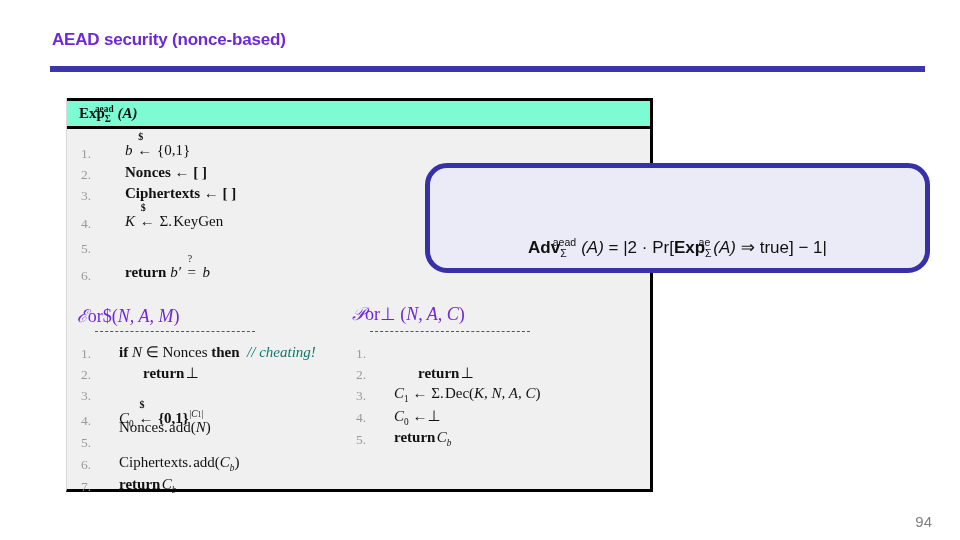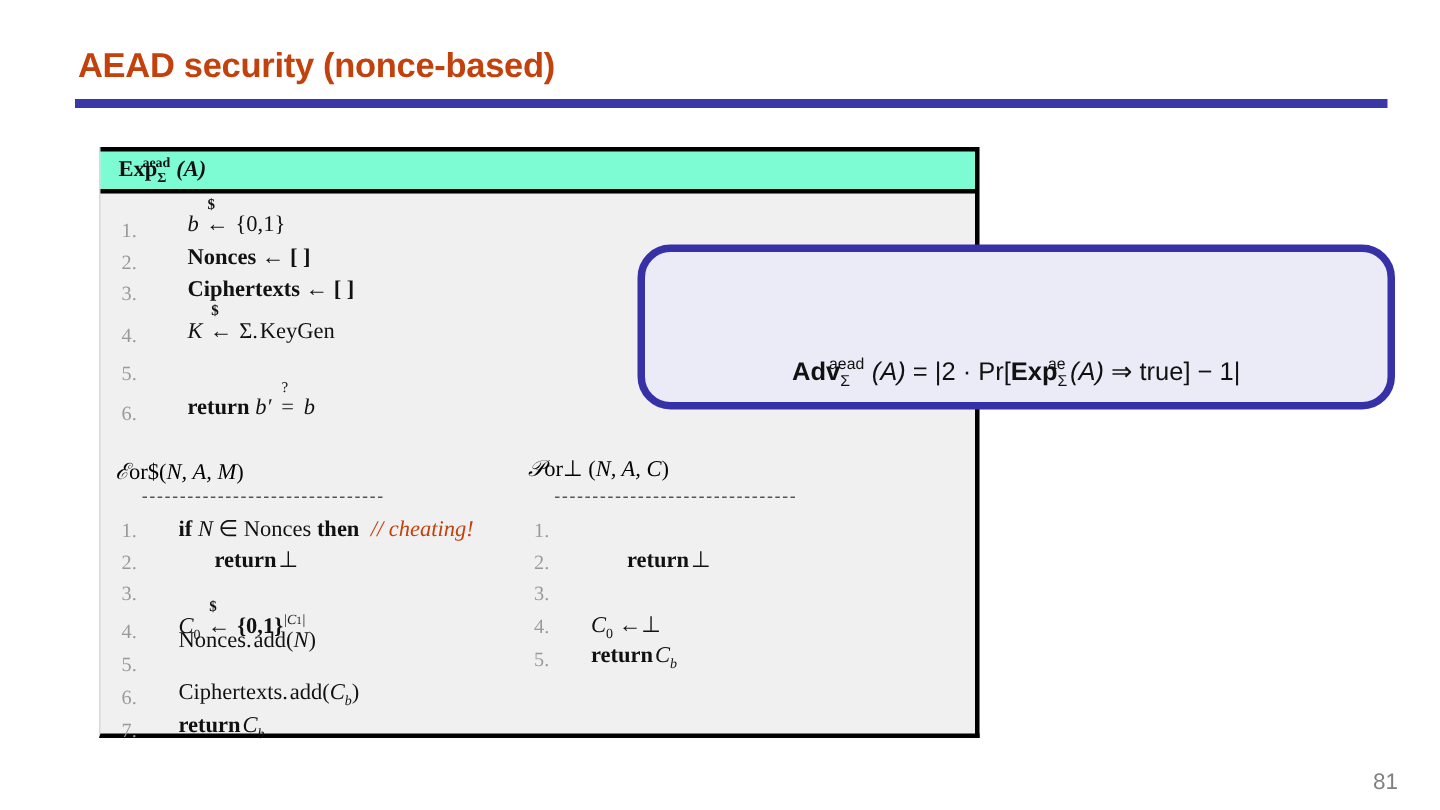--- a/index.html
+++ b/index.html
@@ -13,23 +13,23 @@
     font-family: "Liberation Sans", sans-serif;
     overflow: hidden;
     position: relative;
   }
 
   
   .slide-title {
     position: absolute;
     left: 52px;
     top: 30px;
-    font-size: 23px;
+    font-size: 17px;
     font-weight: bold;
-    color: #c2410c;
+    color: #6d28d9;
     letter-spacing: -0.2px;
     white-space: nowrap;
   }
   .title-rule {
     position: absolute;
     left: 50px;
     top: 66px;
     width: 875px;
     height: 6px;
     background: #3B37A8;
@@ -94,21 +94,21 @@
     font-size: 13.5px;
   }
   .codeline {
     position: absolute;
     font-family: "Liberation Serif", serif;
     font-size: 15px;
     color: #111111;
     white-space: nowrap;
   }
   .comment {
-    color: #c2410c;
+    color: #0f766e;
     font-style: italic;
   }
   
   .randarrow {
     position: relative;
     display: inline-block;
     width: 17px;
     text-align: center;
   }
   .randarrow .dollar {
@@ -135,22 +135,22 @@
   }
   .calli {
     font-family: "Liberation Serif", serif;
     font-style: italic;
   }
 
   
   .oracle-title {
     position: absolute;
     font-family: "Liberation Serif", serif;
-    font-size: 15px;
-    color: #000000;
+    font-size: 18px;
+    color: #6d28d9;
     white-space: nowrap;
   }
   .dashrule {
     position: absolute;
     height: 0;
     border-top: 1.6px dashed #555555;
   }
 
   
   .def-box {
@@ -292,33 +292,36 @@
   <div class="dashrule" style="left:303px; top:233px; width:160px;"></div>
 
   <div class="linenum" style="left:289px; top:248px;">1.</div>
 
   <div class="linenum" style="left:289px; top:269px;">2.</div>
   <div class="codeline" style="left:351px; top:266px;">
     <span class="bd">return</span> ⊥
   </div>
 
   <div class="linenum" style="left:289px; top:290px;">3.</div>
+  <div class="codeline" style="left:327px; top:287px;">
+    <span class="it">C</span><span class="sub">1</span> ← Σ. Dec(<span class="it">K, N, A, C</span>)
+  </div>
 
   <div class="linenum" style="left:289px; top:312px;">4.</div>
   <div class="codeline" style="left:327px; top:309px;">
     <span class="it">C</span><span class="sub">0</span> ←⊥
   </div>
 
   <div class="linenum" style="left:289px; top:334px;">5.</div>
   <div class="codeline" style="left:327px; top:331px;">
     <span class="bd">return</span> <span class="it">C</span><span class="sub it">b</span>
   </div>
 
 </div>
 
 <div class="def-box">
   <div class="def-formula">
     <span class="bd">Adv</span><span class="sub">Σ</span><span class="sup" style="margin-left:-14px">aead</span><span style="margin-left:5px" class="it">(A)</span>
     = |2 · Pr[<span class="bd">Exp</span><span class="sub">Σ</span><span class="sup" style="margin-left:-13px">ae</span><span style="margin-left:3px" class="it">(A)</span> ⇒ true] − 1|
   </div>
 </div>
 
-<div class="page-number">81</div>
+<div class="page-number">94</div>
 
 </body></html>

